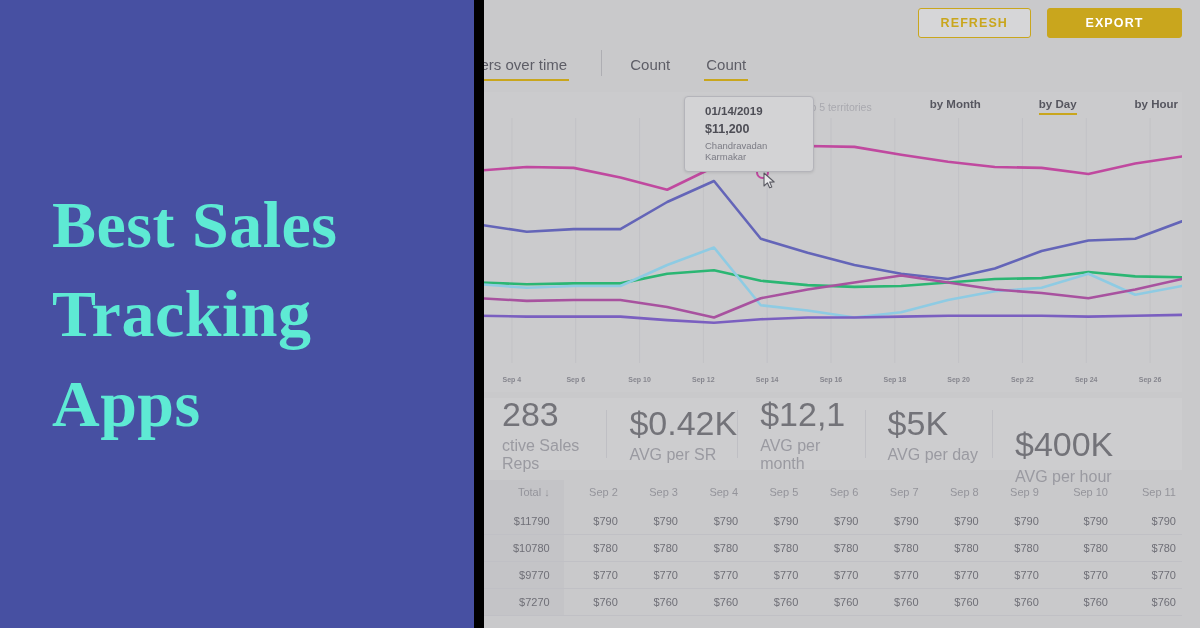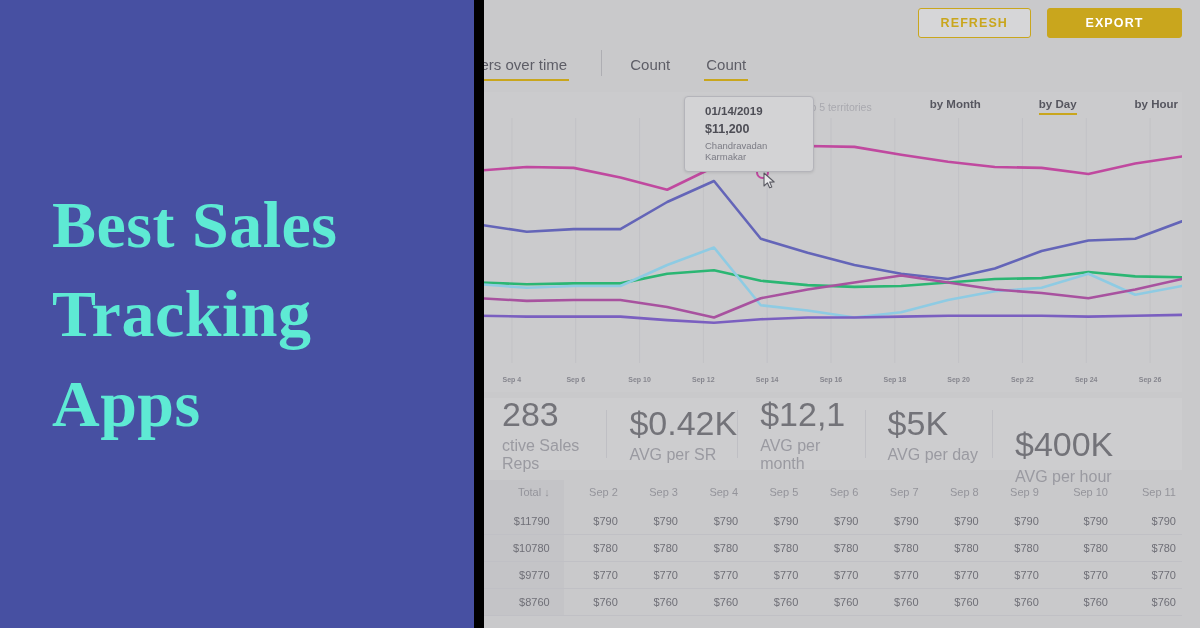--- a/index.html
+++ b/index.html
@@ -308,21 +308,21 @@
           <td>$770</td>
           <td>$770</td>
           <td>$770</td>
           <td>$770</td>
           <td>$770</td>
           <td>$770</td>
           <td>$770</td>
           <td>$770</td>
         </tr>
         <tr>
-          <td>$8760</td>
+          <td>$7270</td>
           <td>$760</td>
           <td>$760</td>
           <td>$760</td>
           <td>$760</td>
           <td>$760</td>
           <td>$760</td>
           <td>$760</td>
           <td>$760</td>
           <td>$760</td>
           <td>$760</td>

